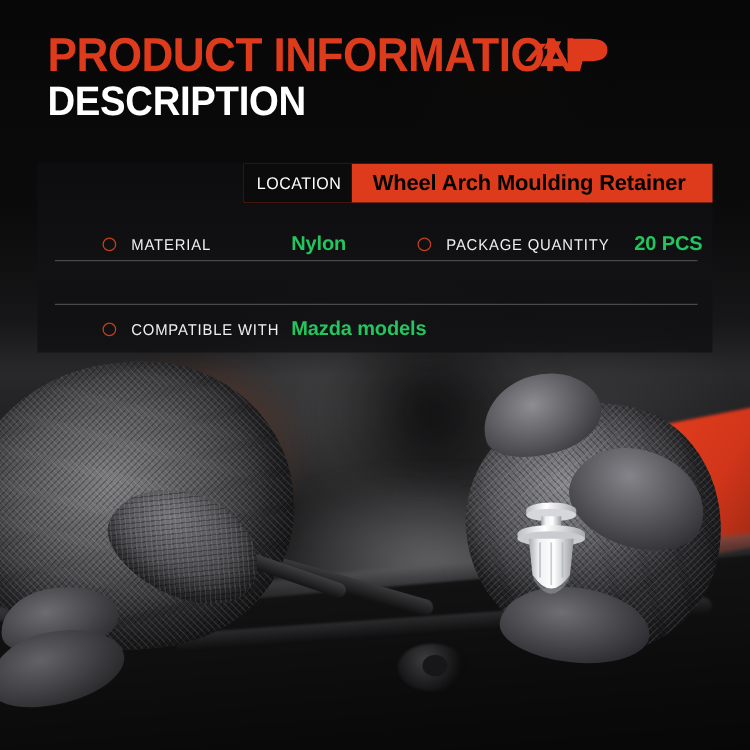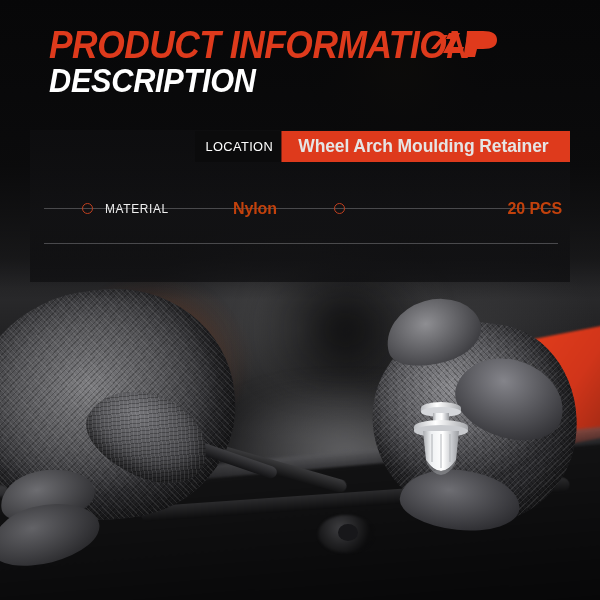--- a/index.html
+++ b/index.html
@@ -271,21 +271,21 @@
   .clip { position: absolute; left: 405px; top: 398px; width: 72px; height: 96px; }
 
   
   .top-scrim {
     position: absolute;
     left: 0; top: 0; width: 600px; height: 300px;
     background: linear-gradient(180deg, rgba(6,6,7,0.93) 0%, rgba(8,8,9,0.88) 55%, rgba(10,10,11,0.55) 86%, rgba(10,10,11,0.0) 100%);
   }
 
   
-  .header { position: absolute; left: 11px; top: 0; width: 516px; height: 120px; font-style: italic; }
+  .header { position: absolute; left: 0; top: 0; width: 516px; height: 120px; }
 
   .title-main {
     position: absolute;
     left: 38px; top: 24px;
     font-size: 38px;
     line-height: 42px;
     font-weight: bold;
     letter-spacing: -0.5px;
     color: #de3a1c;
     transform: scaleX(0.93);
@@ -331,40 +331,40 @@
     letter-spacing: 0.4px;
     display: flex;
     align-items: center;
     padding: 0 9px 0 11px;
     transform: scaleX(0.95);
     transform-origin: left center;
     white-space: nowrap;
   }
   .loc-value {
     flex: 1;
-    color: #e5e5e5;
+    color: #000000;
     font-size: 17.5px;
     font-weight: bold;
     letter-spacing: -0.1px;
     display: flex;
     align-items: center;
     padding-left: 12px;
     white-space: nowrap;
   }
 
   
   .row {
     position: absolute;
     left: 30px;
     width: 540px;
     height: 35px;
     display: flex;
     align-items: center;
   }
-  .row-1 { top: 191px; }
+  .row-1 { top: 178px; }
   .row-2 { top: 211px; }
   .row-3 { top: 246px; }
 
   .row-sep {
     position: absolute;
     left: 44px;
     width: 514px;
     height: 1px;
     background: rgba(205,205,210,0.30);
   }
@@ -384,21 +384,21 @@
   .lbl {
     color: #efefef;
     font-size: 12.5px;
     letter-spacing: 0.7px;
     transform: scaleX(0.95);
     transform-origin: left center;
     white-space: nowrap;
   }
 
   .val {
-    color: #c2410c;
+    color: #22c55e;
     font-size: 16px;
     font-weight: bold;
     letter-spacing: -0.1px;
     white-space: nowrap;
   }
 
   
   .c1-bullet { position: absolute; left: 52px; }
   .c1-label  { position: absolute; left: 75px; }
   .c1-value  { position: absolute; left: 203px; }
@@ -515,20 +515,34 @@
       </div>
     <div class="cell c1-label">
         <span class="lbl">MATERIAL</span>
       </div>
     <div class="cell c1-value">
         <span class="val">Nylon</span>
       </div>
     <div class="cell c2-bullet">
         <span class="bullet"></span>
       </div>
+    <div class="cell c2-label">
+        <span class="lbl">PACKAGE QUANTITY</span>
+      </div>
     <div class="cell c2-value">
         <span class="val">20 PCS</span>
       </div>
   </div>
 
 
+  <div class="row row-3">
+    <div class="cell c1-bullet">
+        <span class="bullet"></span>
+      </div>
+    <div class="cell c1-label">
+        <span class="lbl">COMPATIBLE WITH</span>
+      </div>
+    <div class="cell c1-value">
+        <span class="val">Mazda models</span>
+      </div>
+  </div>
 
 </div>
 
 </body></html>

